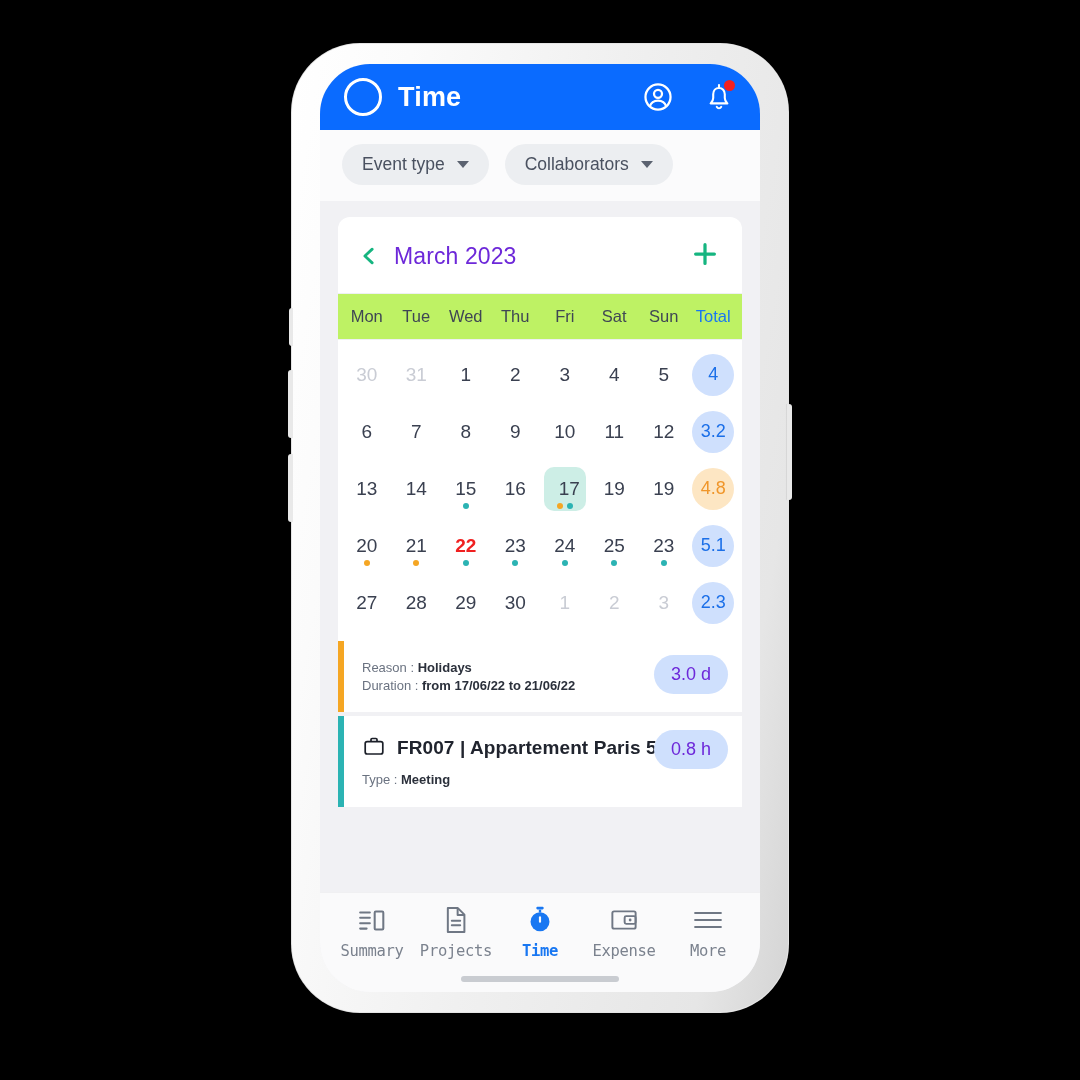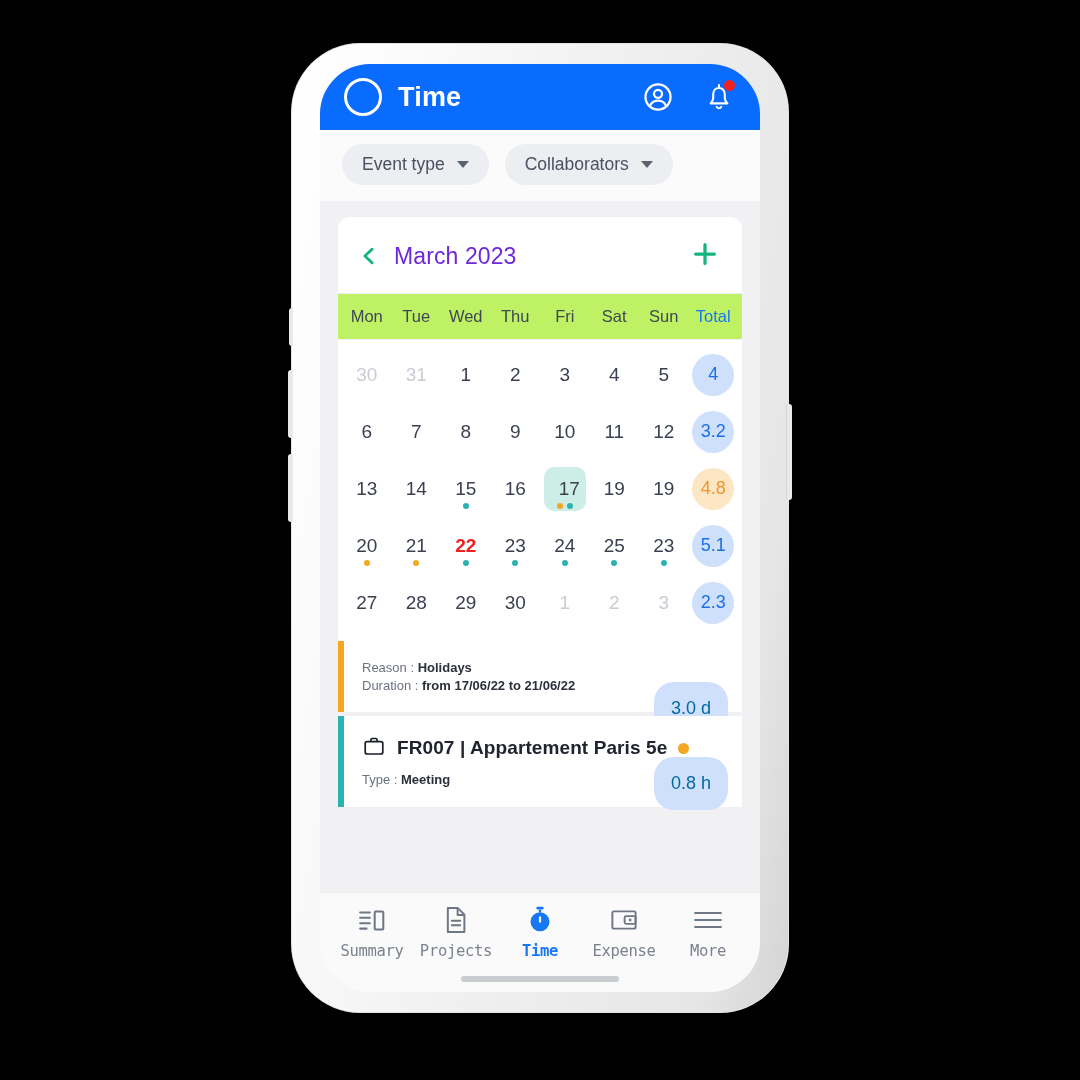--- a/index.html
+++ b/index.html
@@ -326,25 +326,24 @@
     color: #6a7280;
     margin-top: 0;
     line-height: 1.35;
   }
   .event-meta b { color: #2b303b; font-weight: bold; }
   .event-badge {
     position: absolute;
     right: 14px;
     top: 14px;
     background: #cfe0fd;
-    color: #0369a1;
+    color: #6d28d9;
     border-radius: 20px;
-    padding: 16px 17px;
+    padding: 9px 17px;
     font-size: 18px;
-    margin-top: 27px;
   }
 
   
   .bottom-nav {
     background: #fafafb;
     flex: 0 0 auto;
     display: flex;
     padding: 12px 10px 6px 10px;
     border-top: 1px solid #f0f0f2;
   }

